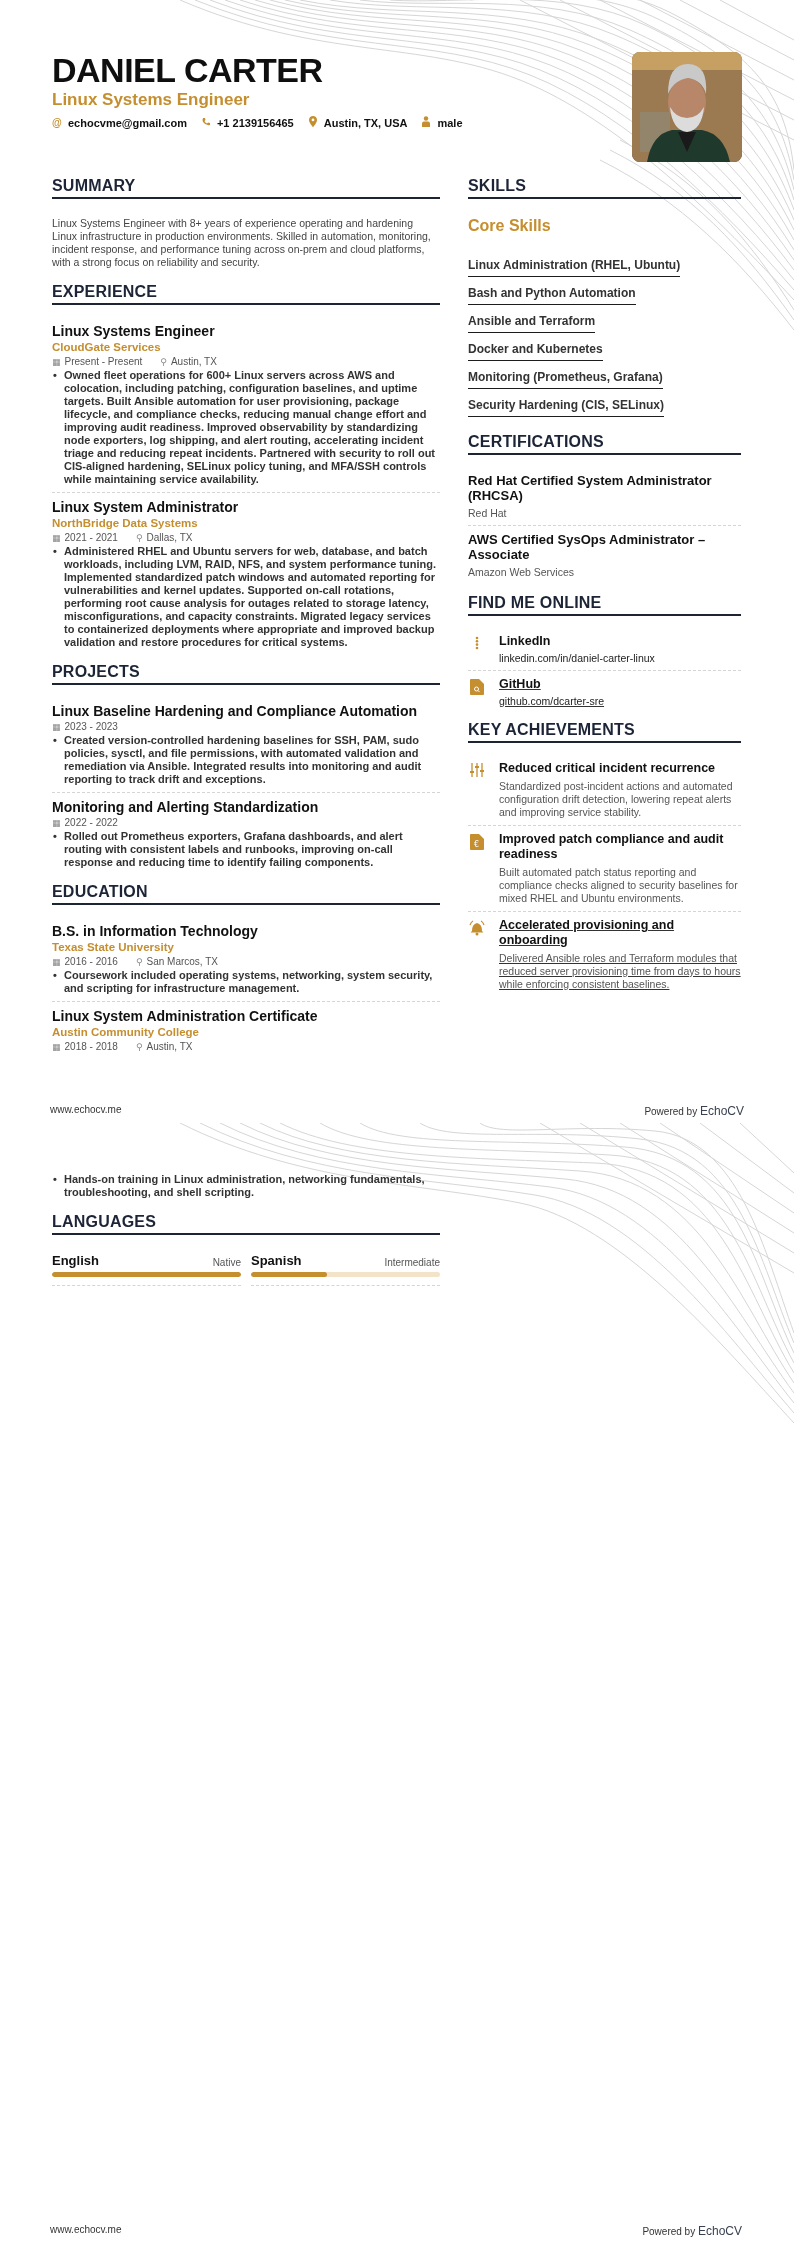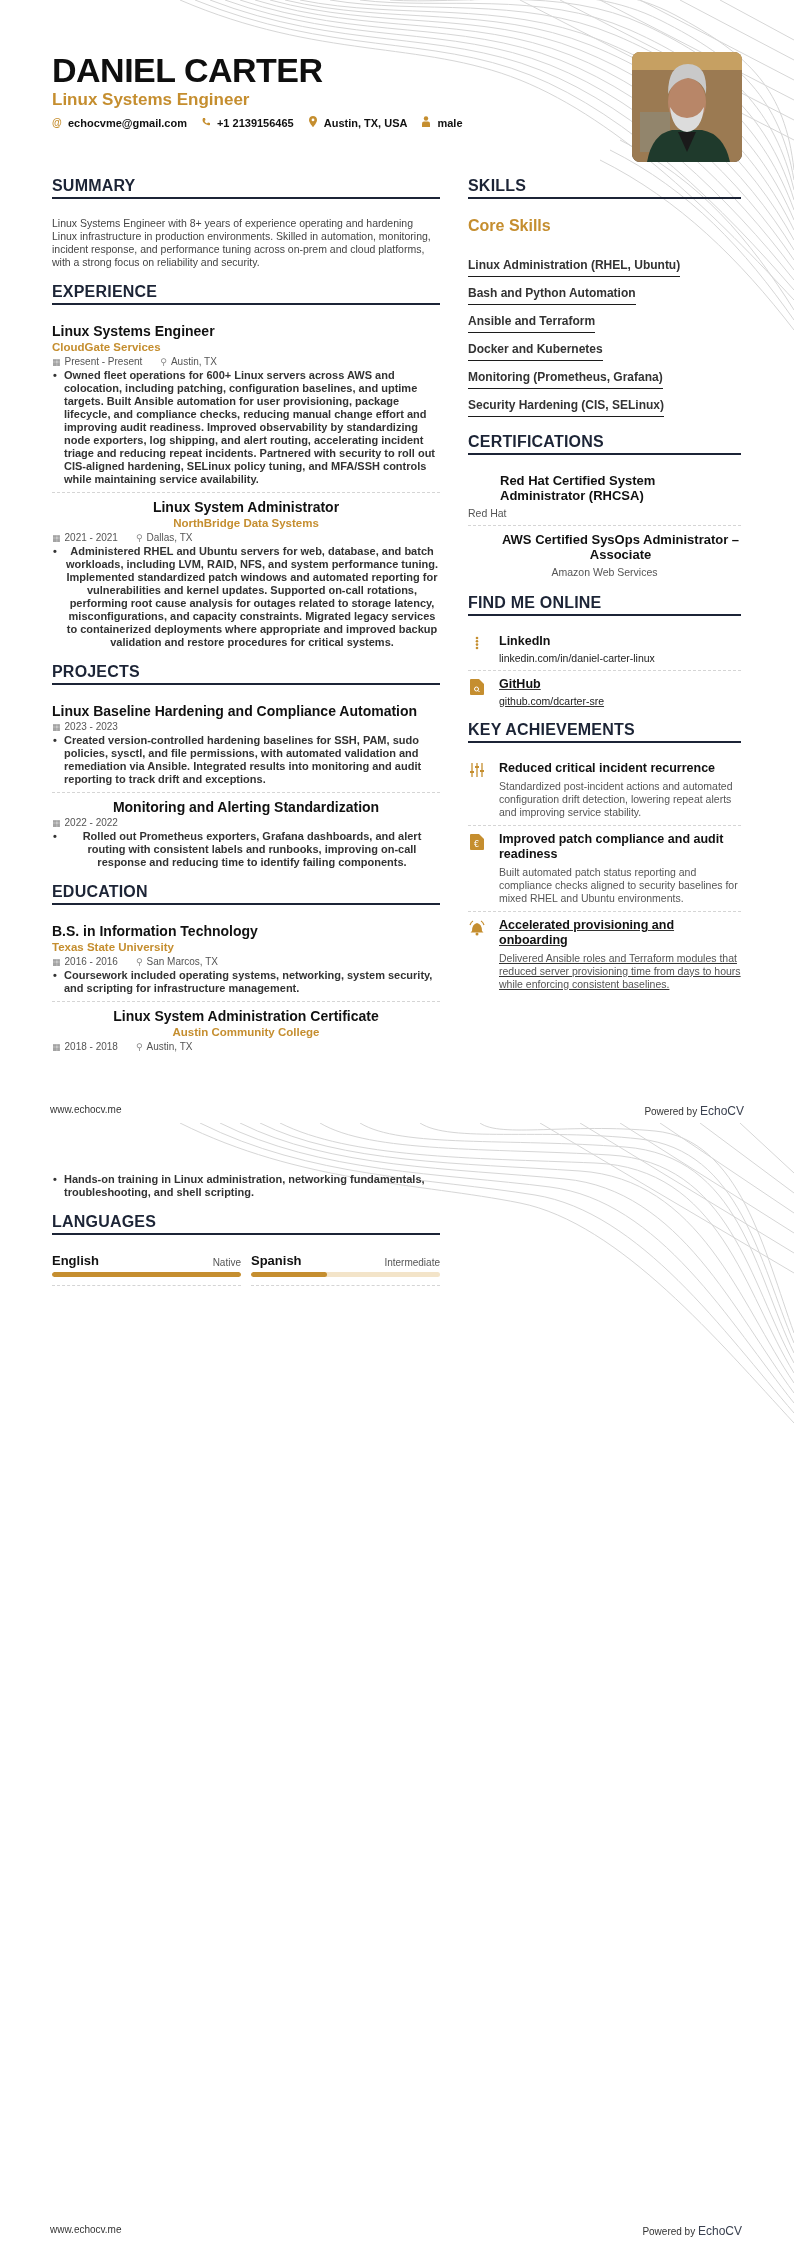--- a/index.html
+++ b/index.html
@@ -15,32 +15,32 @@
   .contacts { display: flex; align-items: center; gap: 14px; margin-top: 6px; font-size: 11px; font-weight: 700; color: #111; }
   .contact { display: flex; align-items: center; gap: 6px; }
   .cicon { color: #c58e2f; font-size: 10px; width: 10px; text-align: center; }
   .photo { position: absolute; left: 632px; top: 52px; width: 110px; height: 110px; border-radius: 8px; overflow: hidden; background: linear-gradient(180deg,#b8925c 0%, #8a6a44 40%, #4a3a2a 100%); }
 
   .col-left { position: absolute; left: 52px; width: 388px; }
   .col-right { position: absolute; left: 468px; width: 273px; }
   .sec-title { font-size: 16px; font-weight: 700; color: #1c2436; letter-spacing: 0.2px; padding-bottom: 2px; border-bottom: 2.5px solid #1c2436; margin-bottom: 18px; }
   .para { font-size: 10.5px; line-height: 13px; color: #444; }
   .entry { padding-bottom: 6px; margin-bottom: 6px; border-bottom: 1px dashed #d5d5d5; }
-  .entry.last { border-bottom: none; text-align: center; }
+  .entry.last { border-bottom: none; }
   .etitle { font-size: 14px; font-weight: 700; color: #111; line-height: 17px; }
   .ecompany { font-size: 11.5px; font-weight: 700; color: #c58e2f; line-height: 15px; }
   .emeta { display: flex; gap: 18px; font-size: 10px; color: #555; line-height: 13px; }
   .emeta span.i { color: #888; margin-right: 4px; font-size: 9px; }
   ul.bul { list-style: none; padding-left: 12px; }
   ul.bul li { position: relative; font-size: 11px; line-height: 13px; color: #333; font-weight: bold; }
   ul.bul li::before { content: "•"; position: absolute; left: -11px; color: #333; }
 
   .skill-group { font-size: 16px; font-weight: 700; color: #c58e2f; margin-bottom: 20px; }
   .skill { display: inline-block; font-size: 12px; font-weight: 700; color: #333; padding-bottom: 4px; border-bottom: 1.5px solid #1c1c1c; margin-bottom: 6px; }
-  .cert-name { font-size: 13px; font-weight: 700; color: #111; line-height: 15px; margin-left: 32px; }
+  .cert-name { font-size: 13px; font-weight: 700; color: #111; line-height: 15px; }
   .cert-org { font-size: 10.5px; color: #555; margin-top: 4px; }
   .online-item { display: flex; gap: 13px; padding-bottom: 6px; margin-bottom: 6px; border-bottom: 1px dashed #d5d5d5; }
   .online-item.last { border-bottom: none; text-decoration: underline; }
   .oicon { width: 18px; flex: 0 0 18px; display: flex; justify-content: center; padding-top: 2px; color: #c58e2f; }
   .oname { font-size: 12.5px; font-weight: 700; color: #111; }
   .ourl { font-size: 10.5px; color: #222; margin-top: 4px; }
   .ach-title { font-size: 12.5px; font-weight: 700; color: #111; line-height: 15px; }
   .ach-desc { font-size: 10.5px; color: #555; line-height: 13px; margin-top: 4px; }
 
   .footer { position: absolute; left: 50px; right: 50px; display: flex; justify-content: space-between; font-size: 10px; color: #333; }

